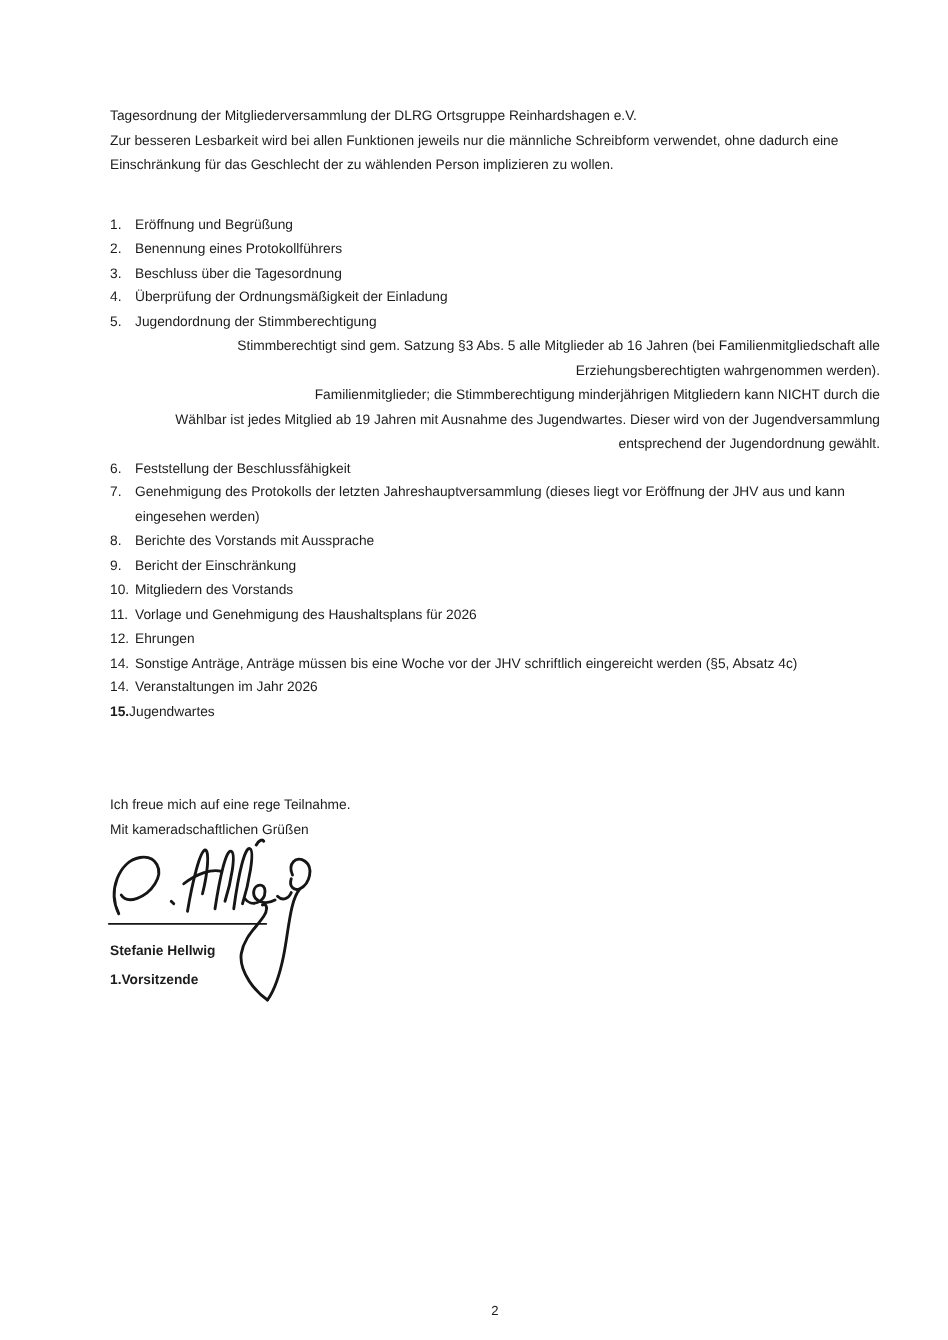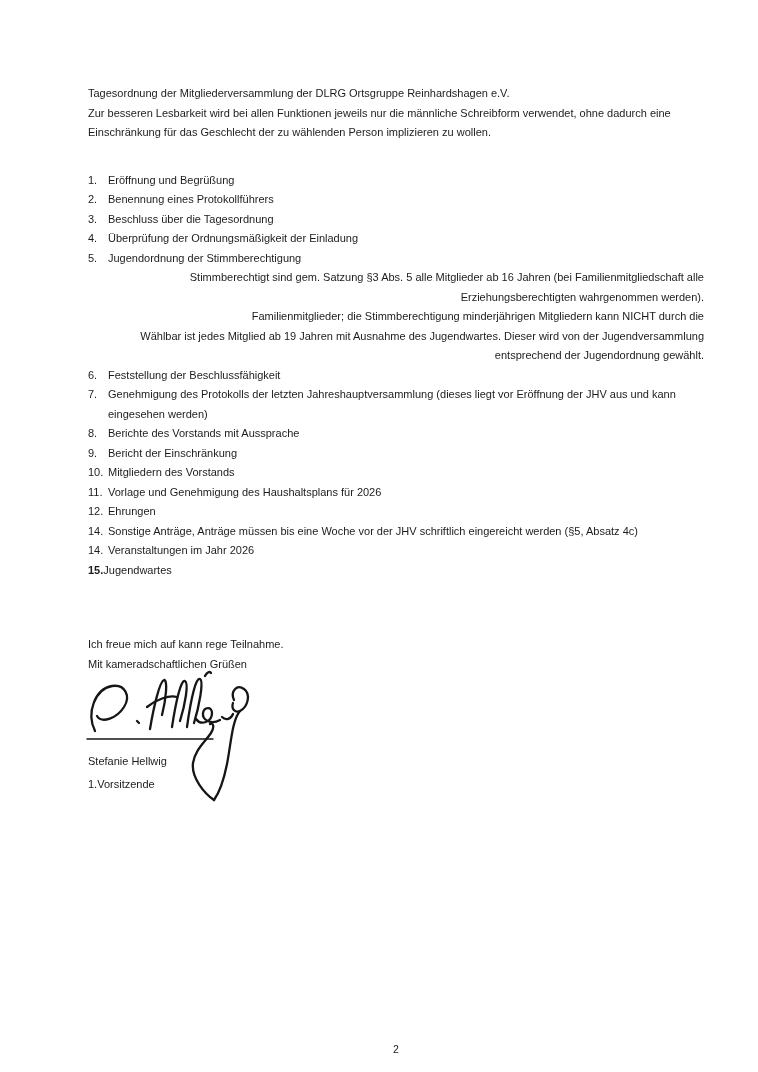--- a/index.html
+++ b/index.html
@@ -23,21 +23,21 @@
   .doc-title { font-weight: 400; }
   .agenda { margin-top: 28px; }
   .agenda-row { display: flex; }
   .agenda-row .num { flex: 0 0 auto; width: 20px; }
   .agenda-row .num.tight { width: auto; font-weight: bold; }
   .agenda-row .txt { flex: 1 1 auto; }
   .agenda-sub { margin-left: 20px; text-align: right; }
   .closing { margin-top: 55px; }
   .sig-block { position: relative; height: 135px; }
   .sig-svg { position: absolute; left: -6px; top: -7px; }
-  .sig-name { position: absolute; left: 0; top: 76px; line-height: 23px; }
+  .sig-name { position: absolute; left: 0; top: 76px; line-height: 23px; font-weight: bold; }
   .footer {
     position: absolute;
     left: 88px;
     top: 1042px;
     width: 616px;
     text-align: center;
     font-size: 10.5px;
     line-height: 14px;
   }
 </style>
@@ -119,21 +119,21 @@
         <span class="num">14.</span>
         <span class="txt">Veranstaltungen im Jahr 2026</span>
       </div>
       <div class="agenda-row">
         <span class="num tight">15.</span>
         <span class="txt">Jugendwartes</span>
       </div>
     </div>
 
   <div class="closing">
-    <div>Ich freue mich auf kann rege Teilnahme.</div>
+    <div>Ich freue mich auf eine rege Teilnahme.</div>
     <div>Mit kameradschaftlichen Grüßen</div>
   </div>
 
   <div class="sig-block">
     <svg class="sig-svg" width="250" height="145" viewBox="0 0 250 145" aria-hidden="true">
       <g fill="none" stroke="#161616" stroke-width="2.3" stroke-linecap="round" stroke-linejoin="round">
 
         <path d="M13 64 C4 46 13 22 30 19 C43 17 49 29 42 40 C35 51 20 57 15 49"></path>
 
         <path d="M55 54 L57 56"></path>

